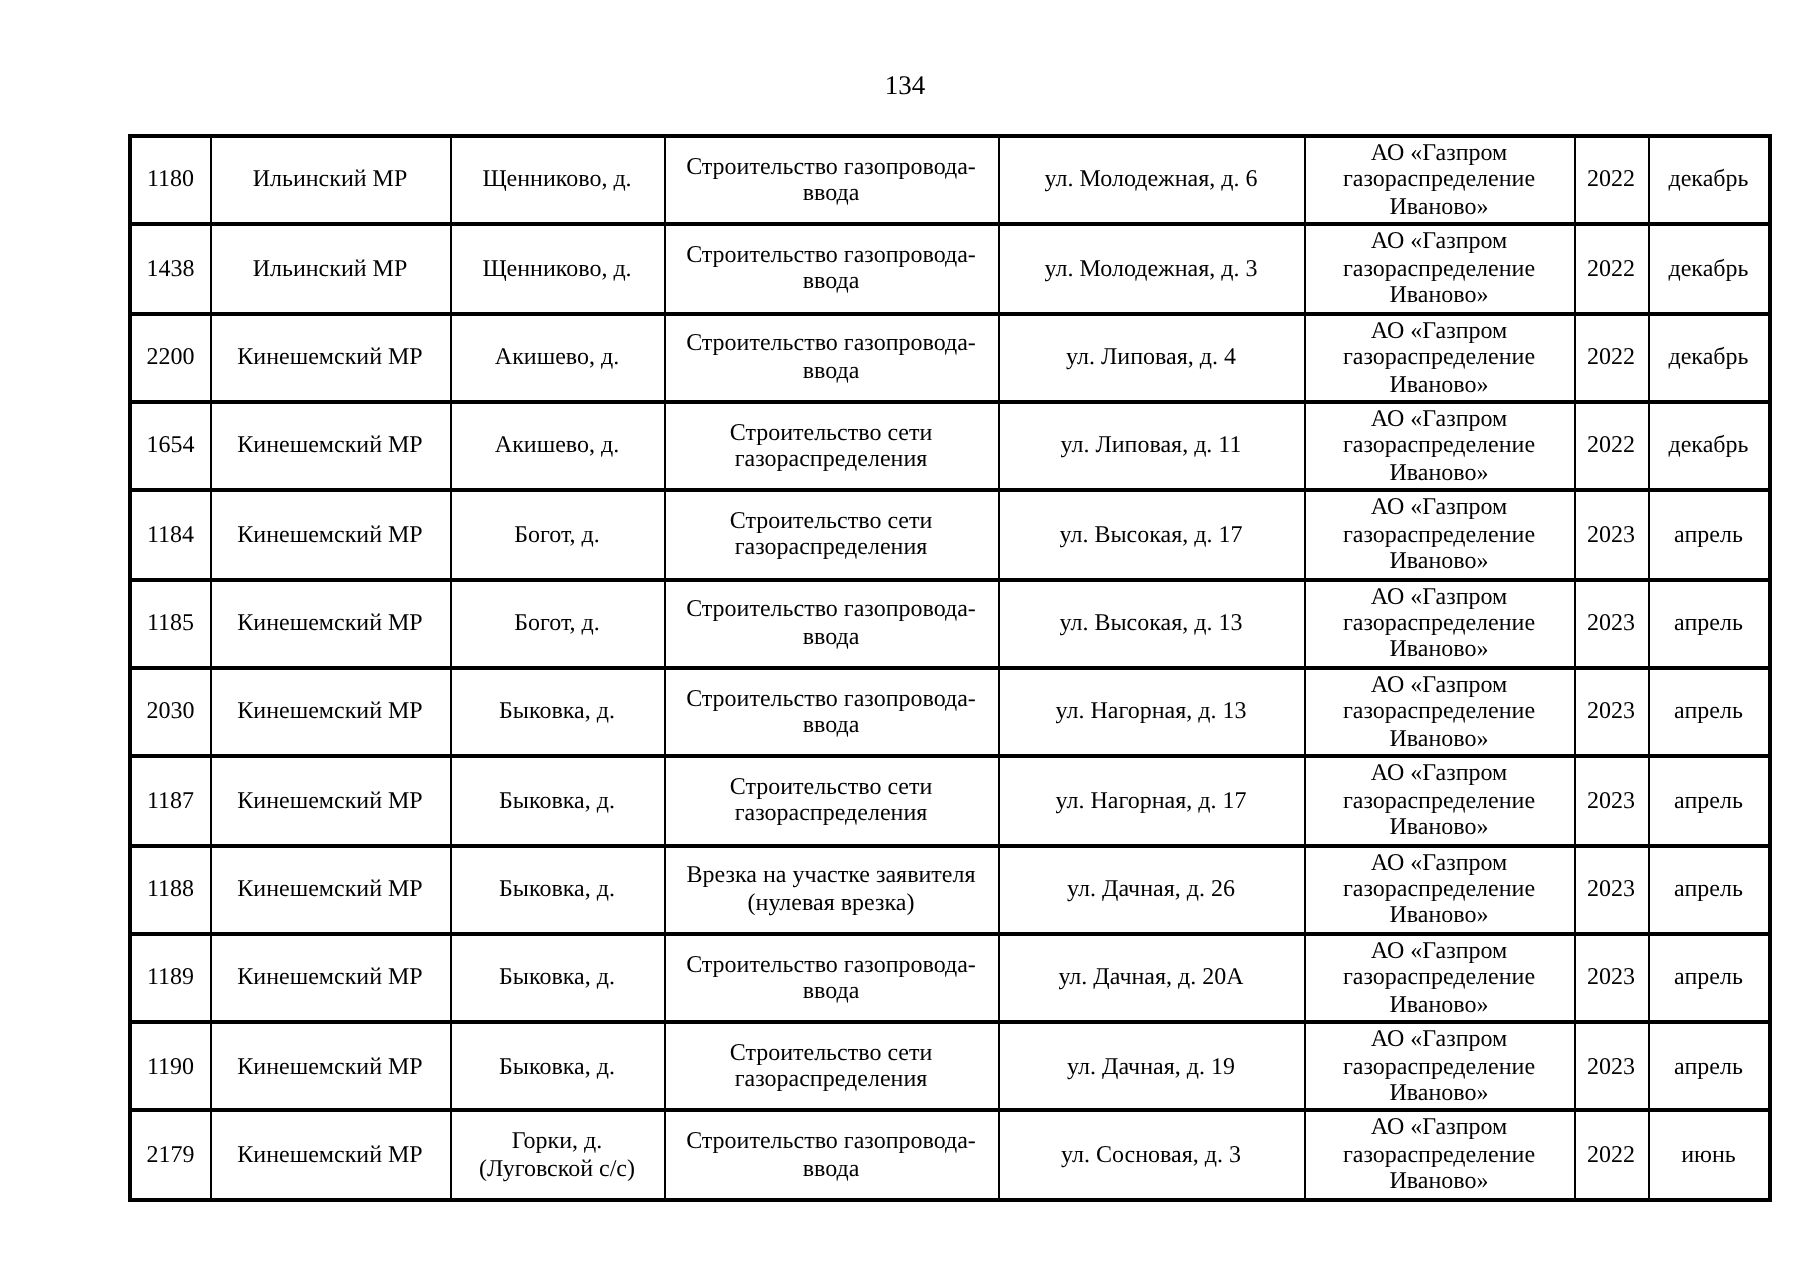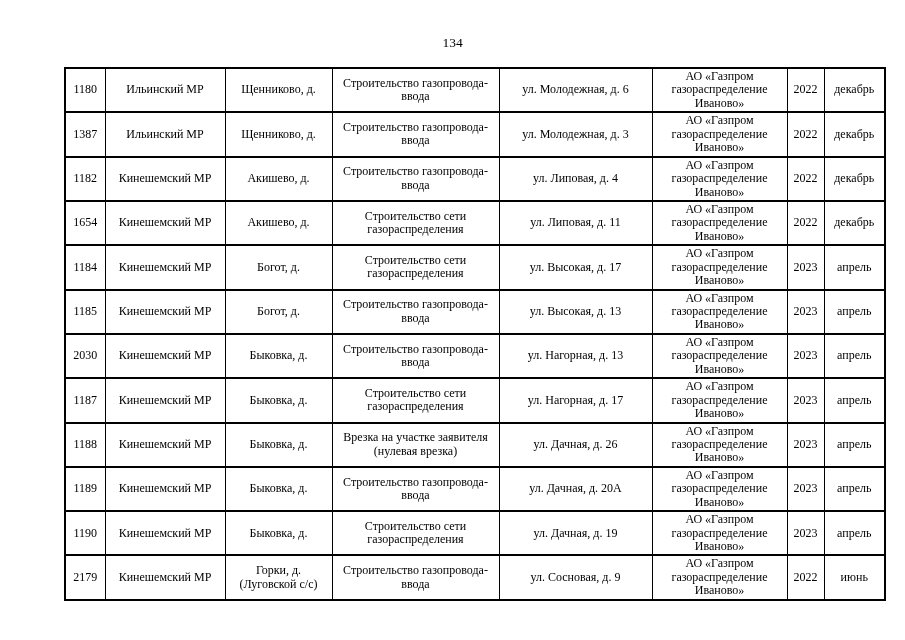--- a/index.html
+++ b/index.html
@@ -80,34 +80,34 @@
       <td>Строительство газопровода-
 ввода</td>
       <td>ул. Молодежная, д. 6</td>
       <td>АО «Газпром
 газораспределение
 Иваново»</td>
       <td>2022</td>
       <td>декабрь</td>
     </tr>
     <tr>
-      <td>1387</td>
+      <td>1438</td>
       <td>Ильинский МР</td>
       <td>Щенниково, д.</td>
       <td>Строительство газопровода-
 ввода</td>
       <td>ул. Молодежная, д. 3</td>
       <td>АО «Газпром
 газораспределение
 Иваново»</td>
       <td>2022</td>
       <td>декабрь</td>
     </tr>
     <tr>
-      <td>1182</td>
+      <td>2200</td>
       <td>Кинешемский МР</td>
       <td>Акишево, д.</td>
       <td>Строительство газопровода-
 ввода</td>
       <td>ул. Липовая, д. 4</td>
       <td>АО «Газпром
 газораспределение
 Иваново»</td>
       <td>2022</td>
       <td>декабрь</td>
@@ -216,21 +216,21 @@
       <td>2023</td>
       <td>апрель</td>
     </tr>
     <tr>
       <td>2179</td>
       <td>Кинешемский МР</td>
       <td>Горки, д.
 (Луговской с/с)</td>
       <td>Строительство газопровода-
 ввода</td>
-      <td>ул. Сосновая, д. 9</td>
+      <td>ул. Сосновая, д. 3</td>
       <td>АО «Газпром
 газораспределение
 Иваново»</td>
       <td>2022</td>
       <td>июнь</td>
     </tr>
   </tbody>
 </table>
 
 </body></html>

